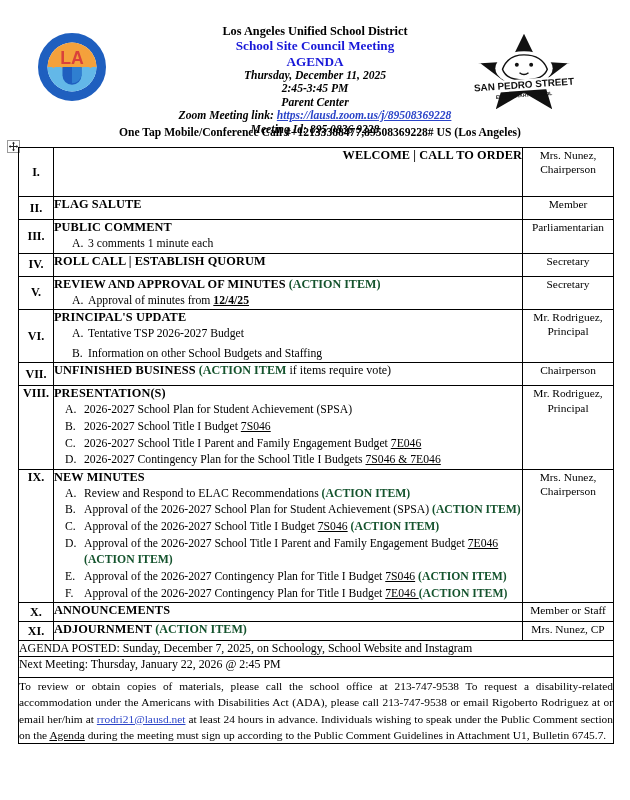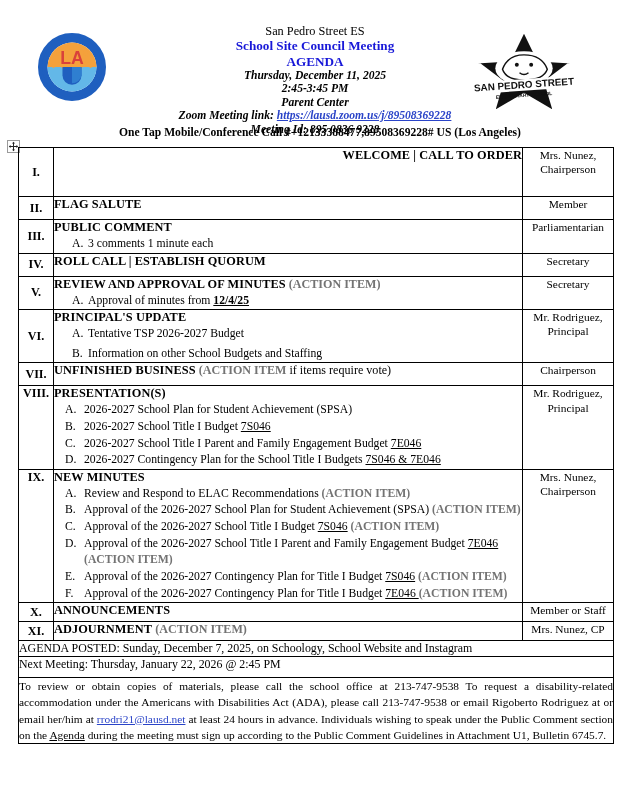--- a/index.html
+++ b/index.html
@@ -120,21 +120,21 @@
     font-size: 11.4px;
     padding: 5px 3px 4px 3px;
     line-height: 1.25;
   }
   .title-main {
     font-weight: bold;
     font-size: 12.3px;
     letter-spacing: 0.1px;
   }
   .blue {
-    color: #737373;
+    color: #14532d;
     font-weight: bold;
     font-family: Liberation Serif, serif;
   }
 
   ul.sub {
     list-style: none;
     margin: 1px 0 0 0;
     padding: 0;
   }
   ul.sub li {
@@ -202,21 +202,21 @@
       <circle cx="52" cy="41" r="2.2" fill="#111111"></circle>
       <circle cx="68" cy="41" r="2.2" fill="#111111"></circle>
       <path d="M55 50 q5 4 10 0" stroke="#111111" stroke-width="1.6" fill="none"></path>
       <rect x="16" y="57" width="88" height="13" fill="#ffffff" transform="rotate(-4 60 63)"></rect>
       <text x="60" y="67" font-size="11" font-weight="bold" fill="#111111" text-anchor="middle" transform="rotate(-4 60 63)" font-family="Liberation Sans, sans-serif">SAN PEDRO STREET</text>
       <text x="60" y="77" font-size="5.6" font-weight="bold" fill="#111111" text-anchor="middle" transform="rotate(-4 60 75)" font-family="Liberation Sans, sans-serif">ELEMENTARY SCHOOL</text>
     </svg>
   </div>
 
   <div class="header-center">
-    <div class="hdr-line">San Pedro Street ES</div>
+    <div class="hdr-line hdr-bold">Los Angeles Unified School District</div>
     <div class="hdr-blue">School Site Council Meeting</div>
     <div class="hdr-blue">AGENDA</div>
     <div class="hdr-small">Thursday, December 11, 2025</div>
     <div class="hdr-small">2:45-3:45 PM</div>
     <div class="hdr-small">Parent Center</div>
     <div class="hdr-small">
       <span>Zoom Meeting link:</span>
       <span class="hdr-link">https://lausd.zoom.us/j/89508369228</span>
     </div>
     <div class="hdr-small">Meeting Id: 895 0836 9228</div>

